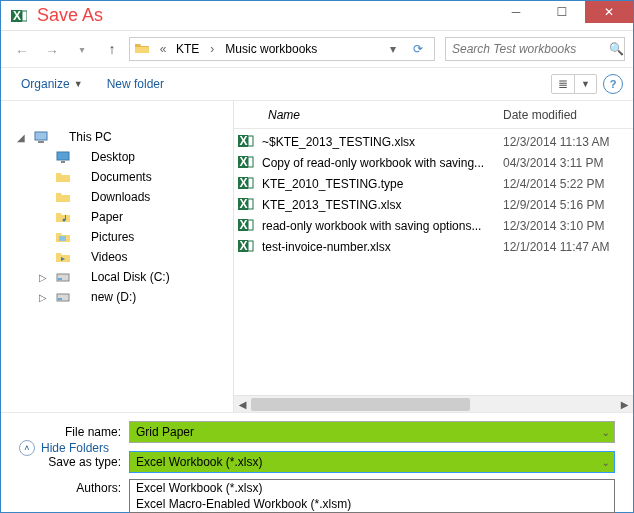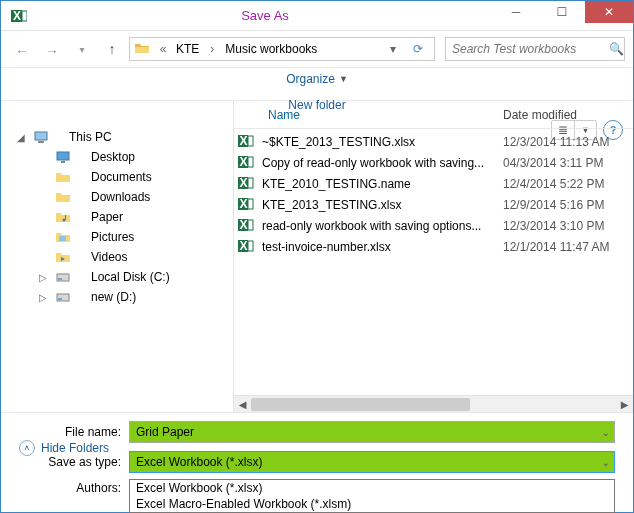--- a/index.html
+++ b/index.html
@@ -1,55 +1,55 @@
 <!DOCTYPE html>
 <html><head>
 <meta charset="utf-8">
 <style>
 * { box-sizing: border-box; margin: 0; padding: 0; font-family: "Segoe UI", Tahoma, sans-serif; font-size: 12px; }
 body { background: #fff; }
 .window { width: 634px; height: 513px; border: 1px solid #3a86c5; display: flex; flex-direction: column; background: #fff; position: relative; }
 
 .titlebar { height: 30px; background: #fff; display: flex; align-items: center; border-bottom: 1px solid #e4e4e4; }
 .title-icon { width: 24px; height: 24px; margin: 0 6px; display: flex; align-items: center; justify-content: center; }
-.title-text { flex: 1; text-align: center; font-size: 13px; color: #a21caf; }
+.title-text { flex: 1; font-size: 18px; color: #ef4444; }
 .win-buttons { display: flex; height: 100%; }
 .win-btn { width: 46px; height: 22px; display: flex; align-items: center; justify-content: center; color: #555; cursor: pointer; }
 .win-btn.close { background: #c75050; color: #fff; width: 48px; height: 22px; }
 
 .nav-row { height: 36px; display: flex; align-items: center; padding: 0 8px; gap: 4px; }
 .nav-arrow { width: 26px; height: 26px; border-radius: 4px; display: flex; align-items: center; justify-content: center; color: #9a9a9a; cursor: pointer; font-size: 14px; }
 .nav-arrow.enabled { color: #4a4a4a; }
 .crumb-box { flex: 1; height: 24px; border: 1px solid #ccc; display: flex; align-items: center; padding: 0 4px; gap: 4px; background: #fff; }
 .crumb-drop { width: 18px; text-align: center; color: #666; }
 .refresh-btn { width: 24px; text-align: center; color: #4a8bc5; cursor: pointer; }
 .search-box { width: 180px; height: 24px; border: 1px solid #ccc; display: flex; align-items: center; padding: 0 6px; margin-left: 6px; }
 .search-box input { border: none; outline: none; flex: 1; font-style: italic; color: #888; background: transparent; }
 
-.toolbar { height: 34px; border-top: 1px solid #e8e8e8; border-bottom: 1px solid #e8e8e8; display: flex; align-items: center; padding: 0 10px; gap: 4px; background: #fff; flex-direction: column; }
+.toolbar { height: 34px; border-top: 1px solid #e8e8e8; border-bottom: 1px solid #e8e8e8; display: flex; align-items: center; padding: 0 10px; gap: 4px; background: #fff; }
 .tool-btn { padding: 4px 10px; color: #1a5b9c; cursor: pointer; display: flex; align-items: center; gap: 4px; }
 .tool-right { margin-left: auto; display: flex; align-items: center; gap: 6px; }
 .view-group { display: flex; border: 1px solid #ccc; border-radius: 2px; }
 .view-part { padding: 2px 6px; display: flex; align-items: center; color: #555; }
 .view-part + .view-part { border-left: 1px solid #ccc; }
 .help-btn { width: 20px; height: 20px; border-radius: 50%; border: 1px solid #4a8bc5; color: #4a8bc5; display: flex; align-items: center; justify-content: center; font-weight: bold; cursor: pointer; font-size: 11px; }
 
 .body { flex: 1; display: flex; min-height: 0; }
 .sidebar { width: 232px; padding: 6px 0 6px 6px; overflow: hidden; }
 .tree { padding: 20px 6px 0 10px; }
 .tree-node { display: flex; align-items: center; gap: 4px; padding: 2px 0; cursor: pointer; white-space: nowrap; }
 .tree-caret { width: 12px; color: #6a6a6a; font-size: 10px; }
 .tree-icon { width: 16px; height: 16px; display: flex; align-items: center; justify-content: center; font-size: 13px; }
 .tree-label { color: #000; margin-left: 16px; }
 .tree-children { padding-left: 22px; }
 .splitter { width: 1px; background: #e4e4e4; }
 
 .filepane { flex: 1; display: flex; flex-direction: column; min-width: 0; }
 .file-header { height: 28px; display: flex; align-items: center; border-bottom: 1px solid #e8e8e8; }
-.fh-name { flex: 1; padding-left: 34px; color: #0369a1; }
+.fh-name { flex: 1; padding-left: 34px; color: #000000; font-style: italic; }
 .fh-date { width: 130px; color: #444; }
 .file-list { flex: 1; overflow: hidden; padding-top: 2px; }
 .file-row { display: flex; align-items: center; height: 21px; padding-left: 4px; }
 .file-icon { width: 18px; height: 18px; margin-right: 6px; }
 .file-name { flex: 1; white-space: nowrap; overflow: hidden; text-overflow: ellipsis; }
 .file-date { width: 130px; color: #555; white-space: nowrap; }
 .file-scroll { height: 17px; border-top: 1px solid #e4e4e4; background: #f0f0f0; display: flex; align-items: center; }
 .scroll-lt { width: 17px; text-align: center; color: #606060; cursor: pointer; font-size: 10px; }
 .scroll-track { flex: 1; height: 100%; position: relative; }
 .scroll-thumb { position: absolute; left: 0; top: 2px; height: 13px; width: 60%; background: #cdcdcd; border-radius: 2px; }
@@ -249,21 +249,21 @@
               </svg></span>
             <span class="file-name">Copy of read-only workbook with saving...</span>
             <span class="file-date">04/3/2014 3:11 PM</span>
           </div>
           <div class="file-row">
             <span class="file-icon"><svg width="16" height="16" viewBox="0 0 16 16">
                 <rect x="0" y="2" width="10" height="12" fill="#217346"></rect>
                 <rect x="10" y="3" width="5" height="10" fill="#fff" stroke="#217346"></rect>
                 <text x="1.5" y="12" font-size="8" fill="#fff" font-weight="bold">X</text>
               </svg></span>
-            <span class="file-name">KTE_2010_TESTING.name</span>
+            <span class="file-name">KTE_2010_TESTING.type</span>
             <span class="file-date">12/4/2014 5:22 PM</span>
           </div>
           <div class="file-row">
             <span class="file-icon"><svg width="16" height="16" viewBox="0 0 16 16">
                 <rect x="0" y="2" width="10" height="12" fill="#217346"></rect>
                 <rect x="10" y="3" width="5" height="10" fill="#fff" stroke="#217346"></rect>
                 <text x="1.5" y="12" font-size="8" fill="#fff" font-weight="bold">X</text>
               </svg></span>
             <span class="file-name">KTE_2013_TESTING.xlsx</span>
             <span class="file-date">12/9/2014 5:16 PM</span>

